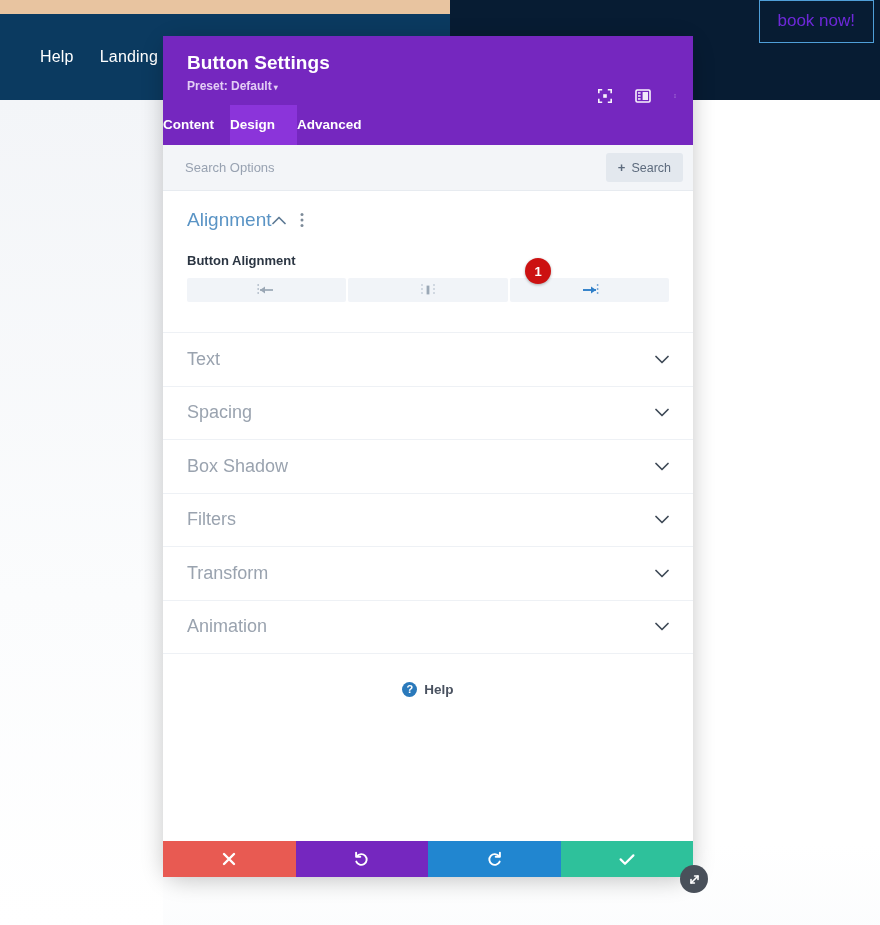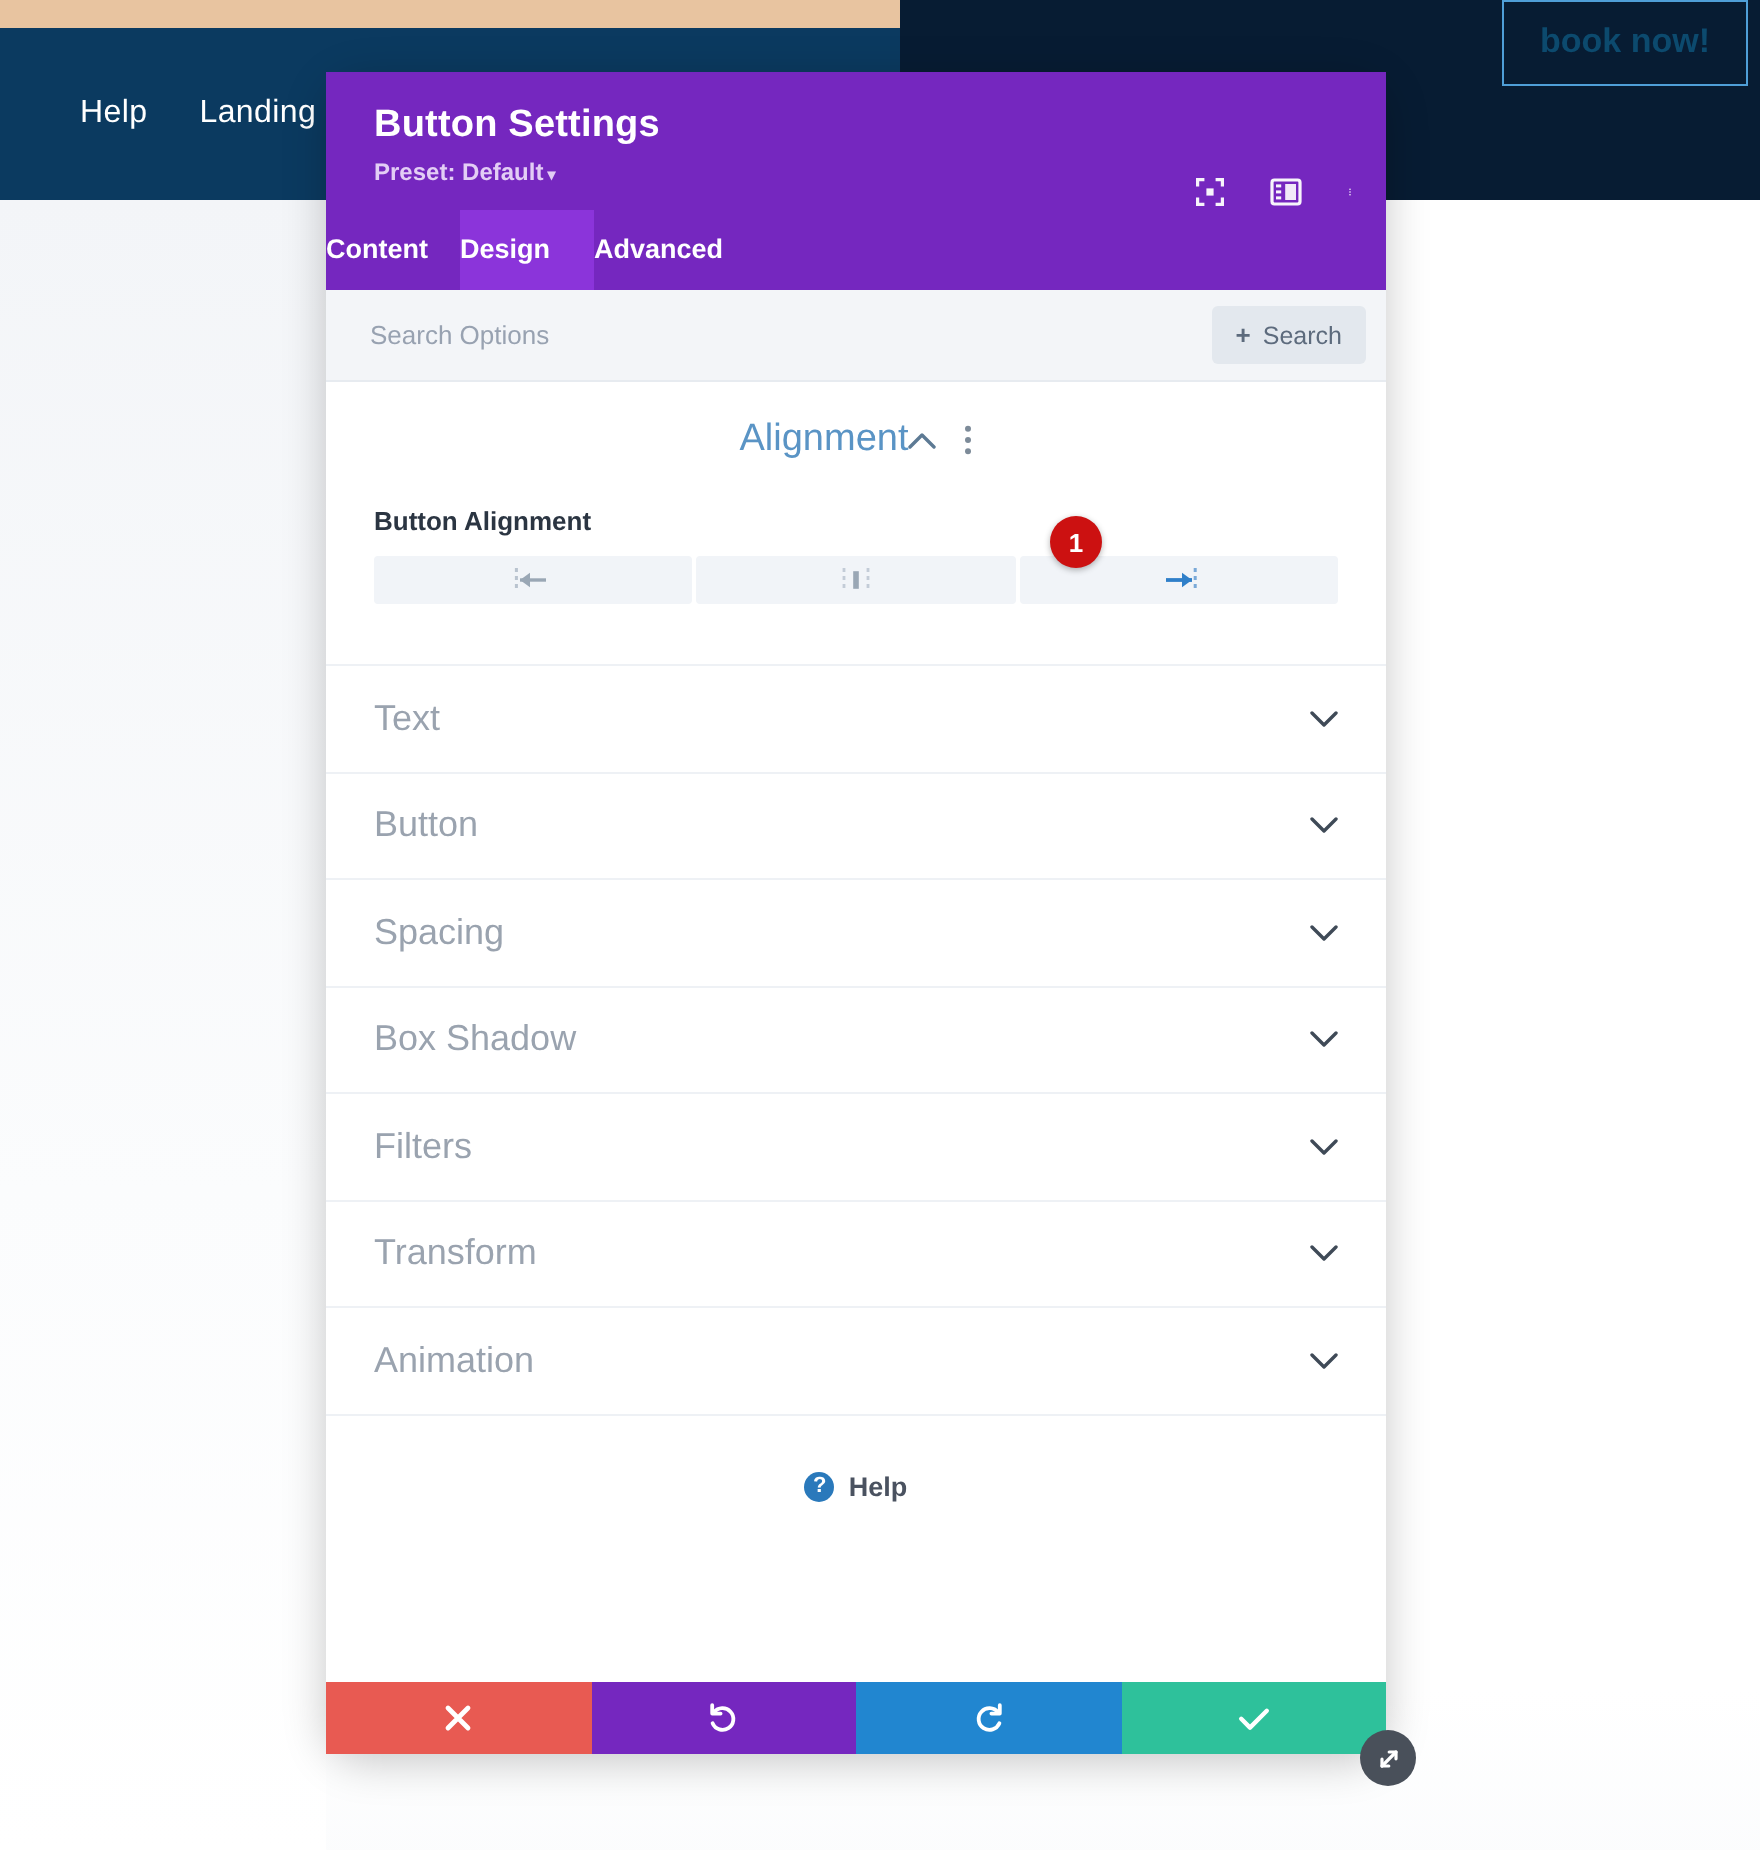--- a/index.html
+++ b/index.html
@@ -27,25 +27,24 @@
   .nav-links {
     position: absolute; left: 40px; top: 14px; height: 86px;
     display: flex; align-items: center; gap: 26px;
     color: #ffffff; font-size: 16px; letter-spacing: .2px;
     z-index: 3;
   }
   .nav-links span { white-space: nowrap; }
   .book-now {
     position: absolute; right: 6px; top: 0px;
     border: 1px solid #4f9fd8;
-    color: #0c4a6e; font-size: 17px;
+    color: #6d28d9; font-size: 17px;
     padding: 10px 18px 11px 18px;
     background: transparent; white-space: nowrap;
     z-index: 3;
-    font-weight: bold;
   }
   .page-body {
     position: absolute; left: 0; top: 100px; right: 0; bottom: 0;
     background: #ffffff;
   }
   .page-body::before {
     content: ""; position: absolute; left: 0; top: 0; width: 163px; bottom: 0;
     background: linear-gradient(180deg,#f3f5f8 0%, #fbfcfd 60%, #ffffff 100%);
   }
   .page-body::after {
@@ -108,21 +107,21 @@
     font-size: 12.5px; padding: 7px 12px;
     display: flex; align-items: center; gap: 6px;
     cursor: pointer; font-family: "Liberation Sans", sans-serif;
   }
   .filter-btn .plus { font-size: 13px; font-weight: bold; }
 
   .m-body { flex: 1 1 auto; overflow: hidden; background: #fff; }
 
   .group-open { padding: 18px 24px 10px 24px; }
   .group-head {
-    display: flex; align-items: center; justify-content: center;
+    display: flex; align-items: center; justify-content: flex-start;
   }
   .group-title {
     color: #5a94c5; font-size: 19px; font-weight: normal;
   }
   .group-head-actions { display: flex; align-items: center; gap: 14px; }
   .chev-up, .kebab { cursor: pointer; display: block; }
 
   .field { margin-top: 22px; }
   .field-label {
     font-size: 13px; font-weight: bold; color: #2b3542; margin-bottom: 10px;
@@ -288,26 +287,20 @@
     </div>
 
     <div class="accordion">
       <div class="acc-row">
         <span class="acc-label">Text</span>
         <svg width="14" height="9" viewBox="0 0 14 9">
           <path d="M1 1.5L7 7.5L13 1.5" fill="none" stroke="#3f4a57" stroke-width="1.7" stroke-linecap="round" stroke-linejoin="round"></path>
         </svg>
       </div>
       <div class="acc-row">
-        <span class="acc-label">Button</span>
-        <svg width="14" height="9" viewBox="0 0 14 9">
-          <path d="M1 1.5L7 7.5L13 1.5" fill="none" stroke="#3f4a57" stroke-width="1.7" stroke-linecap="round" stroke-linejoin="round"></path>
-        </svg>
-      </div>
-      <div class="acc-row">
         <span class="acc-label">Spacing</span>
         <svg width="14" height="9" viewBox="0 0 14 9">
           <path d="M1 1.5L7 7.5L13 1.5" fill="none" stroke="#3f4a57" stroke-width="1.7" stroke-linecap="round" stroke-linejoin="round"></path>
         </svg>
       </div>
       <div class="acc-row">
         <span class="acc-label">Box Shadow</span>
         <svg width="14" height="9" viewBox="0 0 14 9">
           <path d="M1 1.5L7 7.5L13 1.5" fill="none" stroke="#3f4a57" stroke-width="1.7" stroke-linecap="round" stroke-linejoin="round"></path>
         </svg>

